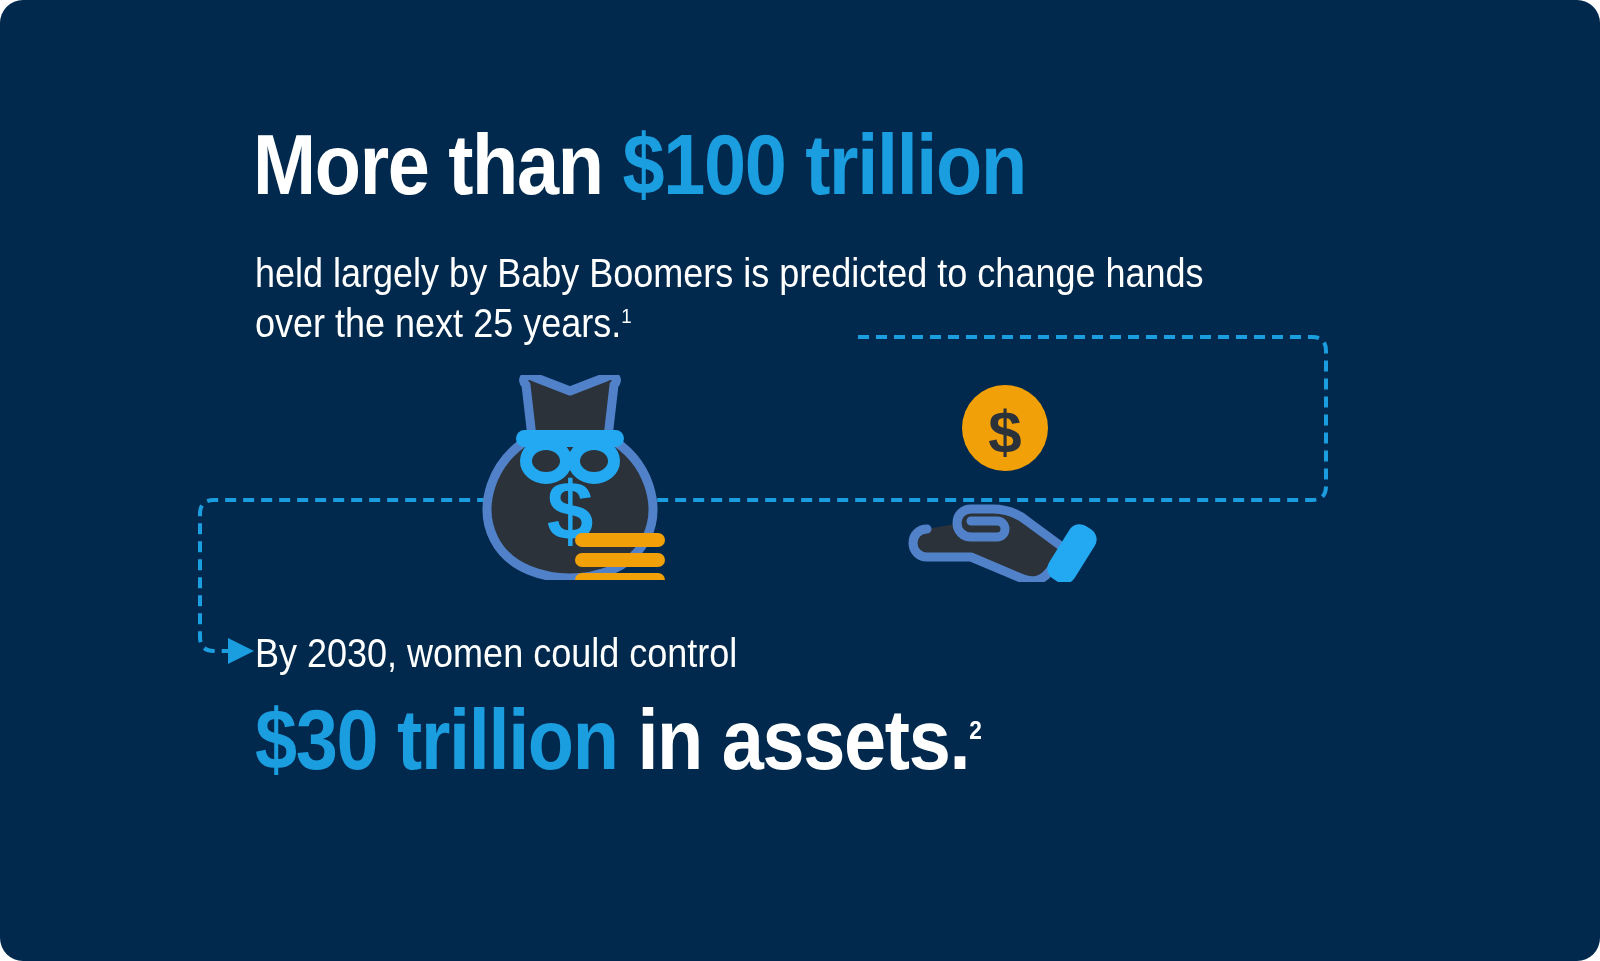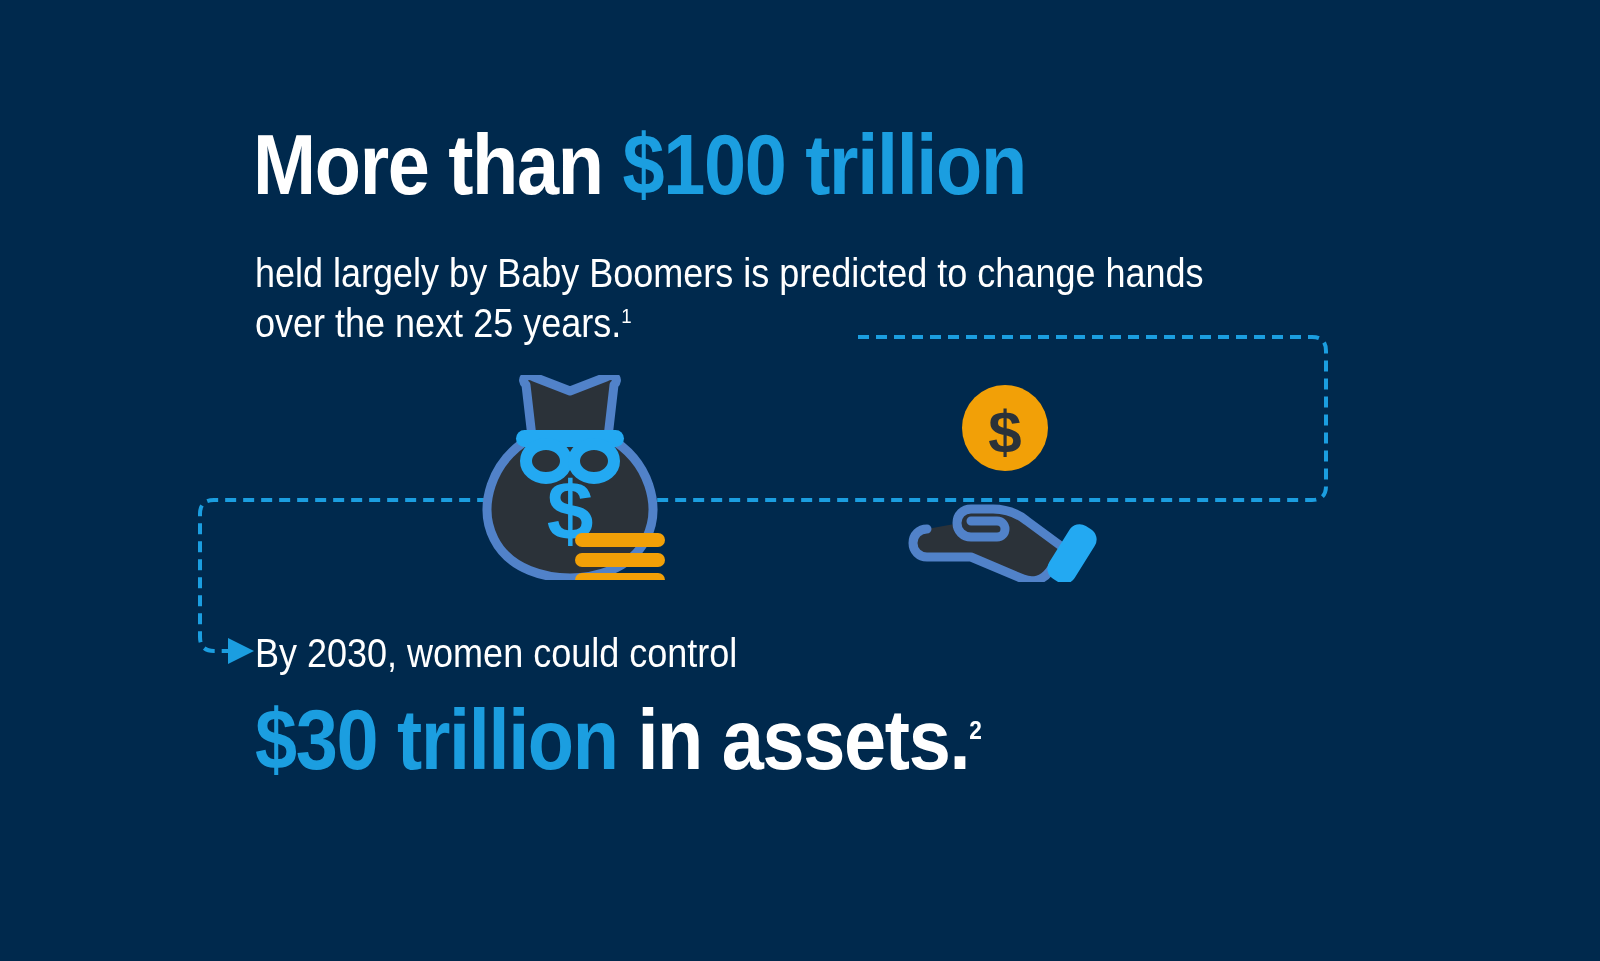--- a/index.html
+++ b/index.html
@@ -12,20 +12,21 @@
     height: 961px;
     overflow: hidden;
     font-family: "Liberation Sans", sans-serif;
   }
   #infographic {
     position: relative;
     width: 1600px;
     height: 961px;
     background: #00294d;
     overflow: hidden;
+    border-radius: 23px;
   }
 
   
   .connector-layer {
     position: absolute;
     left: 0;
     top: 0;
     width: 1600px;
     height: 961px;
     pointer-events: none;

